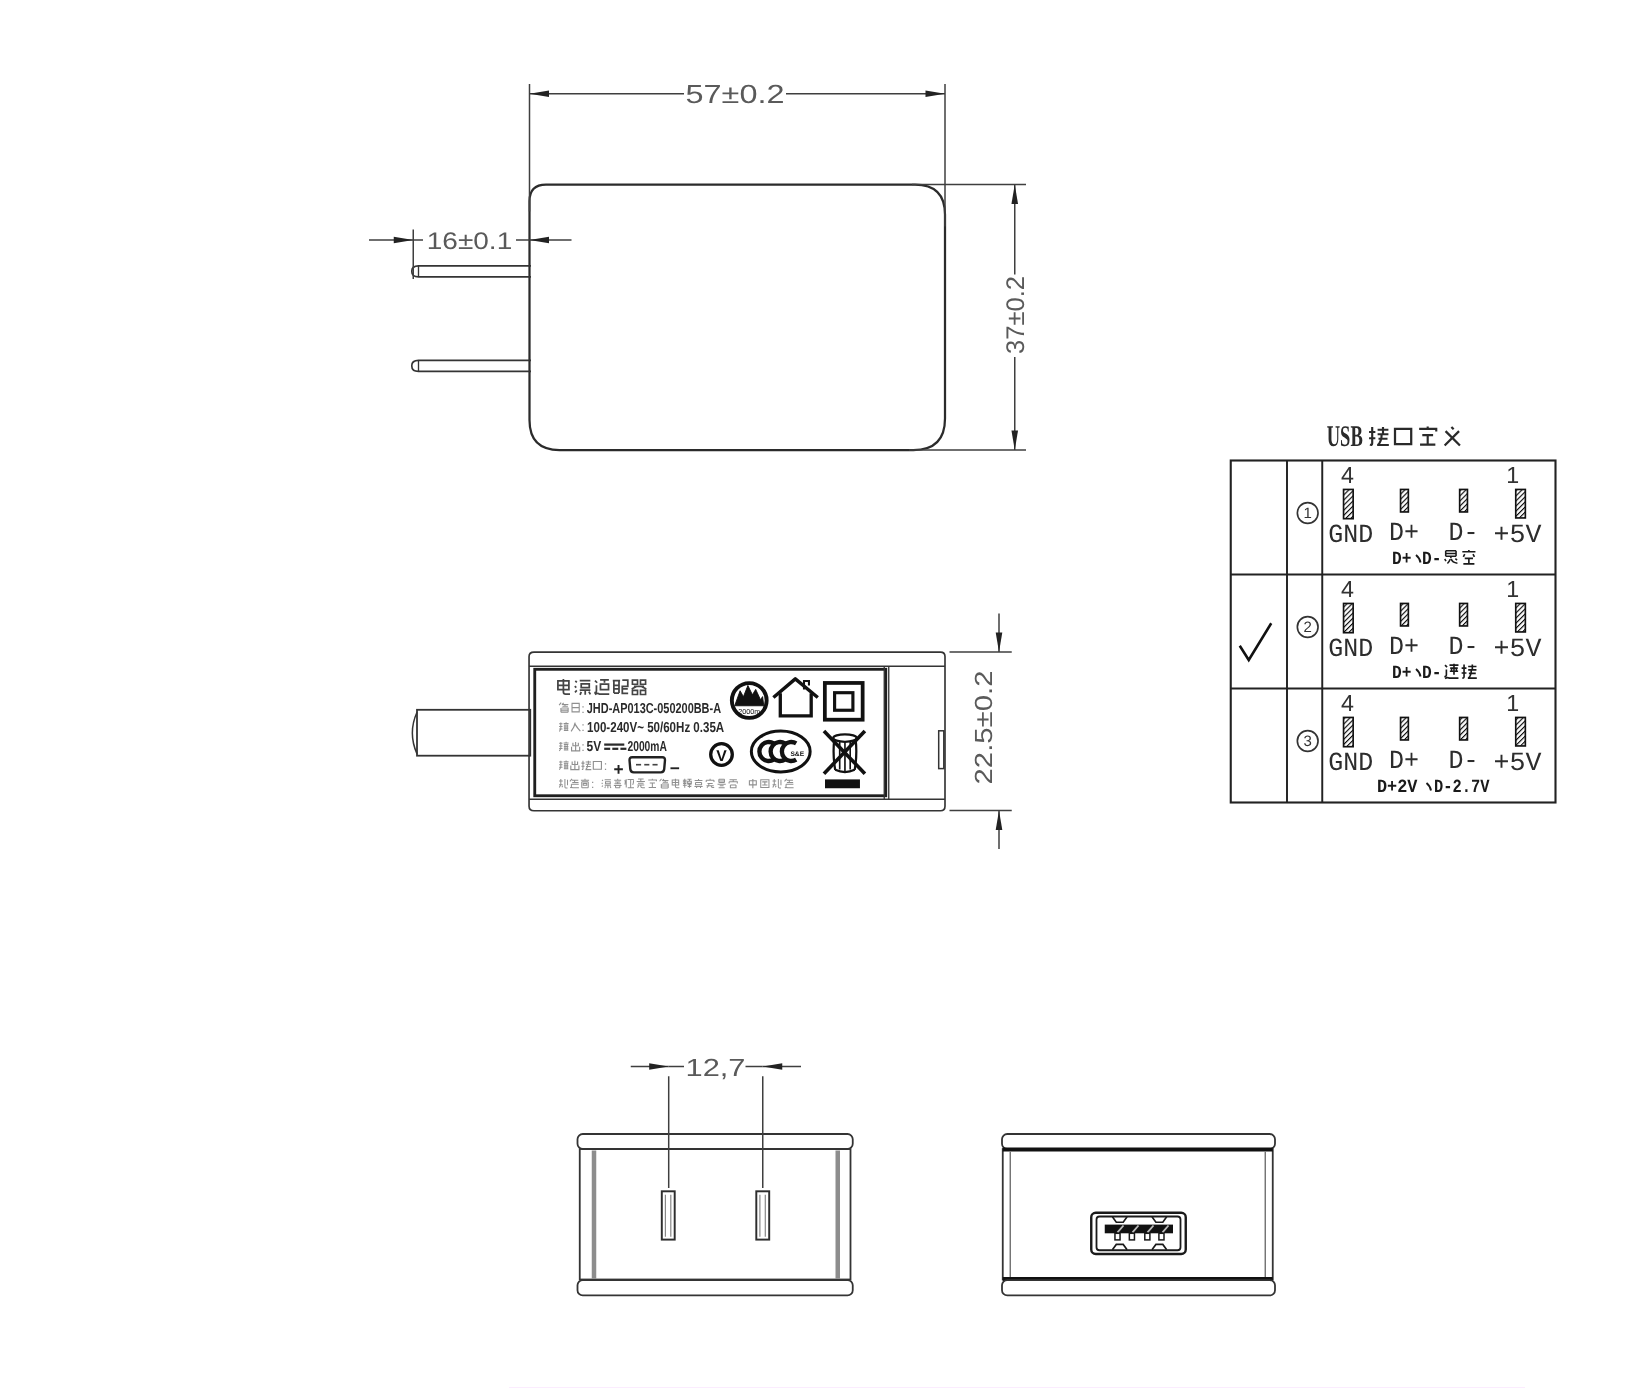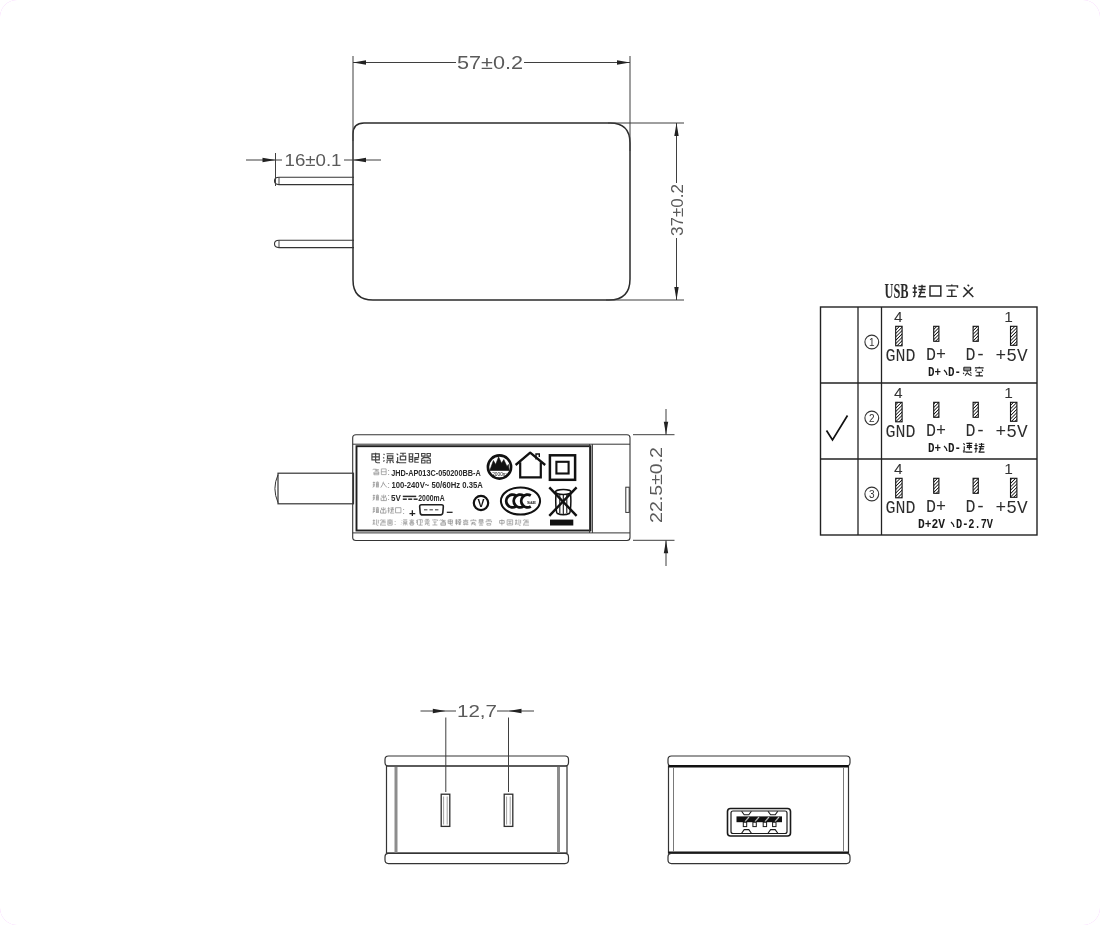--- a/index.html
+++ b/index.html
@@ -1,13 +1,13 @@
 <!DOCTYPE html>
 <html><head><meta charset="utf-8"><title>d</title>
-<style>html,body{margin:0;padding:0;background:#fff;}#c{position:relative;width:1100px;height:925px;background:#f0abfc;overflow:hidden;border-radius:17px;}</style>
+<style>html,body{margin:0;padding:0;background:#fff;}#c{position:relative;width:1100px;height:925px;background:#f0abfc;overflow:hidden;}</style>
 </head><body>
 <div id="c">
     <svg width="1100" height="925" viewBox="0 0 1100 925" style="position:absolute;top:0;left:0">
 <defs>
 <g id="k1" stroke="currentColor" fill="none" stroke-width="1.0">
           <path d="M1.4,1.6 H8.6 V8.4 H1.4 Z"></path>
         </g>
 <g id="k2" stroke="currentColor" fill="none" stroke-width="0.95">
           <path d="M1.8,1.2 H8.2 V8.8 H1.8 Z M1.8,5 H8.2"></path>
         </g>

